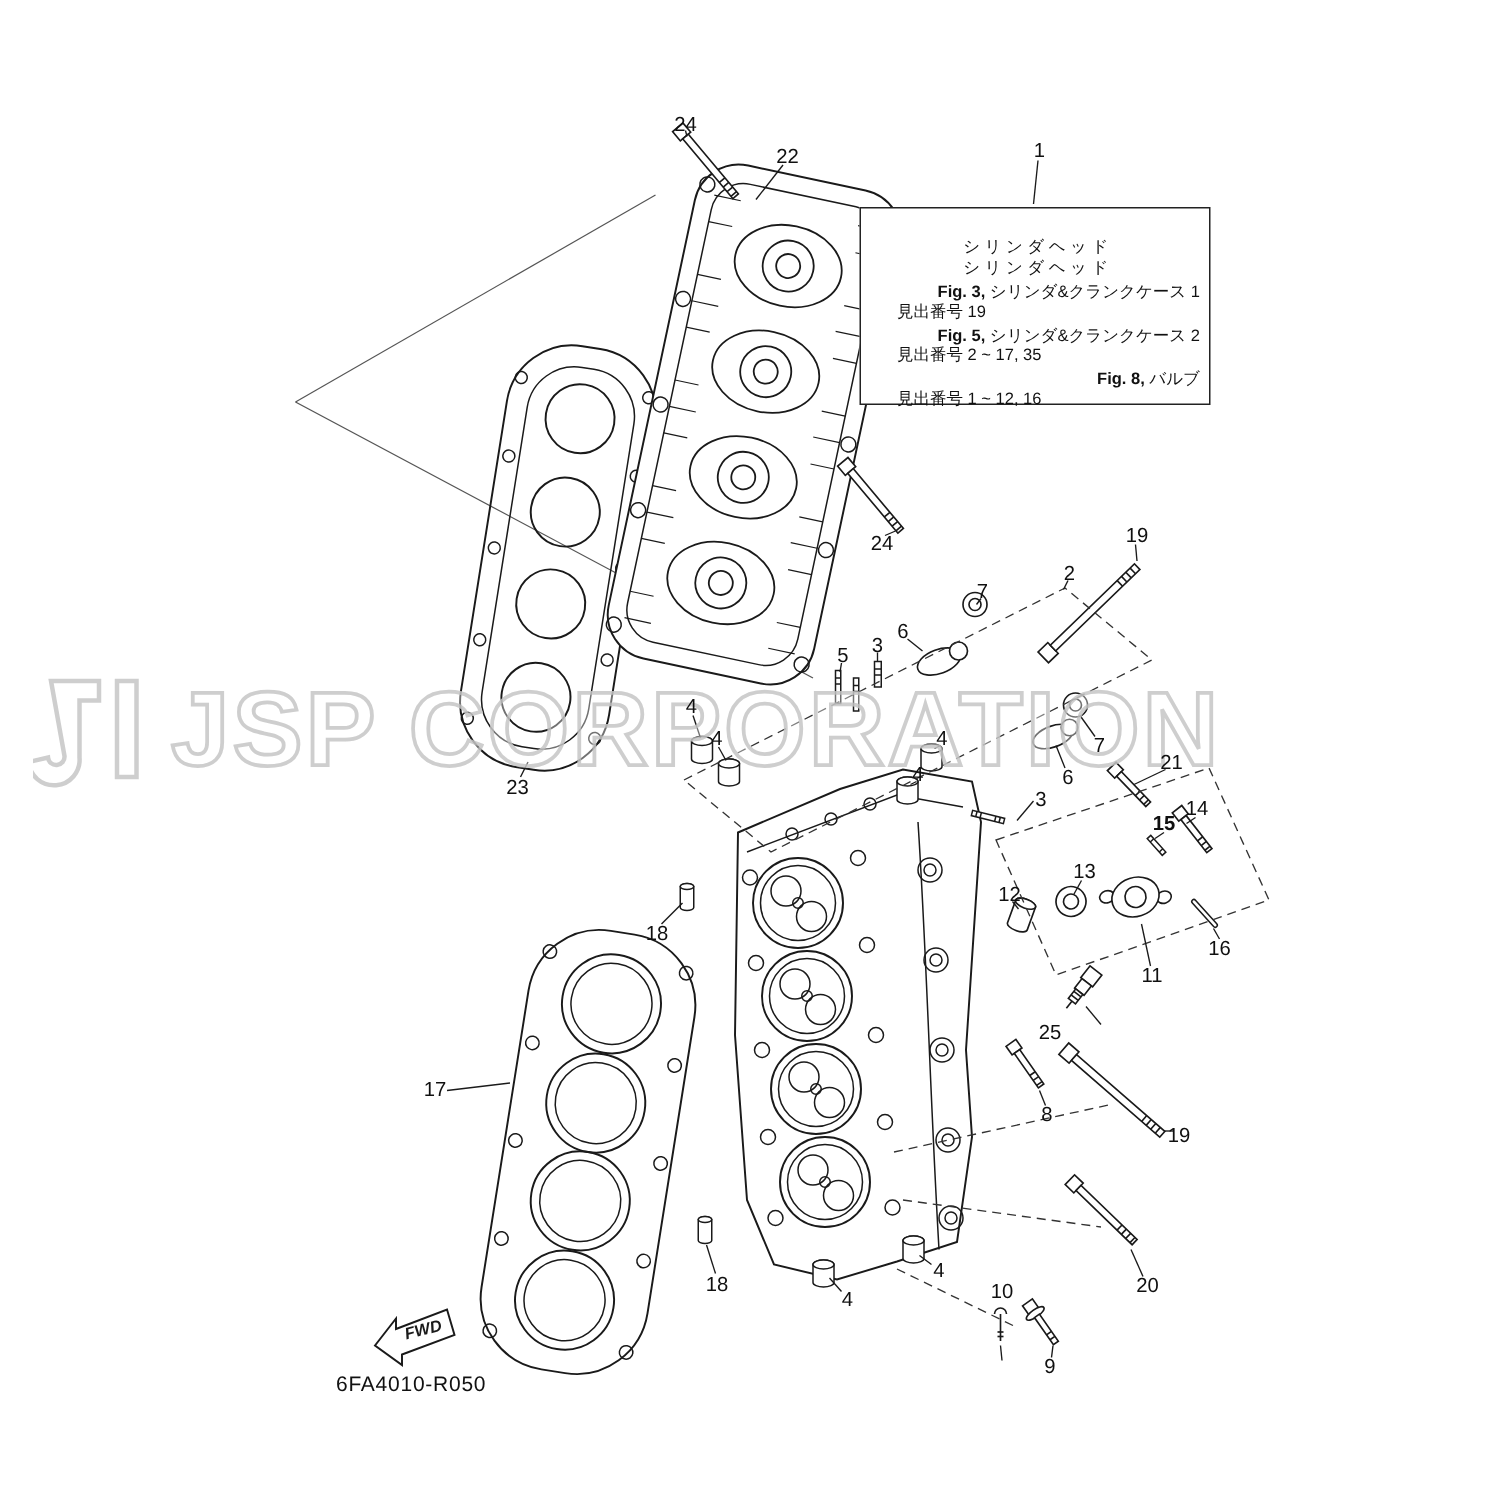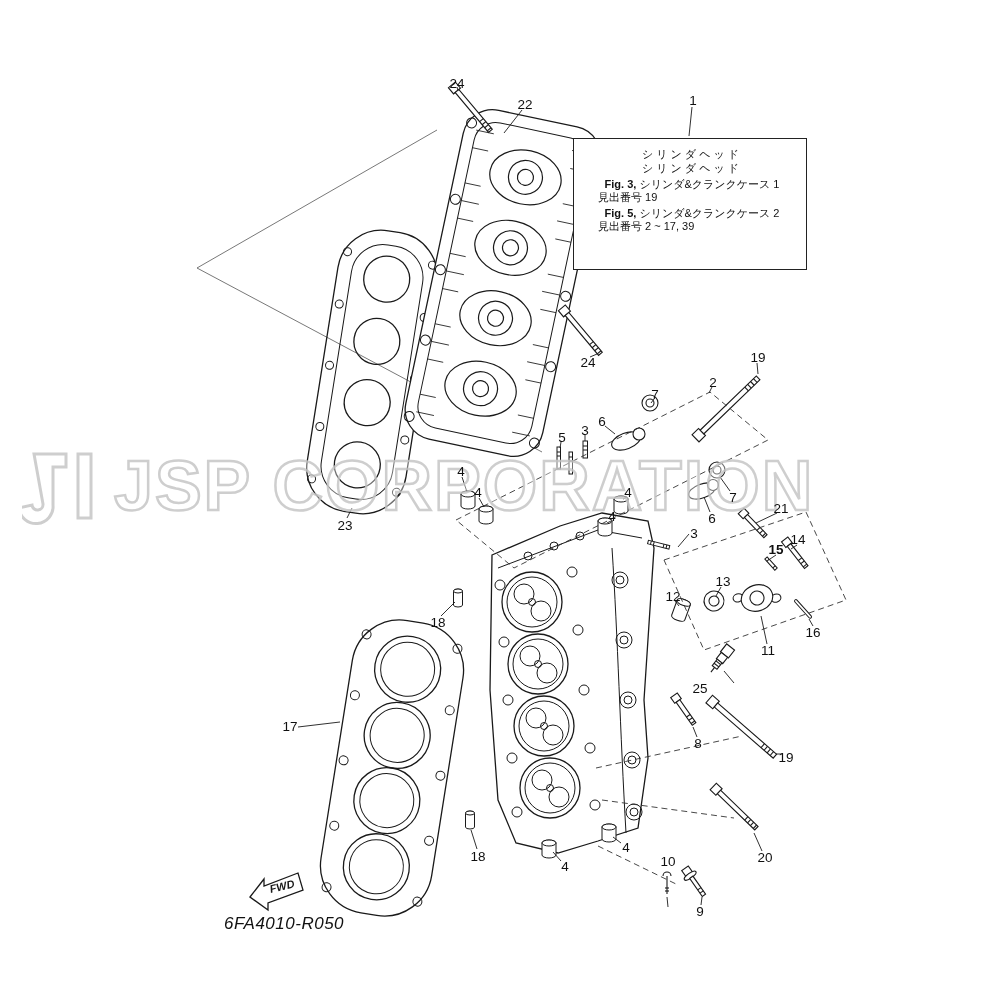--- a/index.html
+++ b/index.html
@@ -2,35 +2,35 @@
 <html><head>
 <meta charset="utf-8">
 <style>
   html,body{margin:0;padding:0;background:#fff;}
   .page{position:relative;width:1000px;height:1000px;background:#fff;overflow:hidden;
         font-family:"Liberation Sans",sans-serif;color:#111;}
   .diagram-svg{position:absolute;left:0;top:0;}
   
   .legend-box{position:absolute;left:573px;top:138px;width:234px;height:132px;
       border:1.5px solid #222;background:#fff;box-sizing:border-box;
-      padding:9px 6px 0 10px;font-size:11px;line-height:13px;}
+      padding:20px 6px 0 10px;font-size:11px;line-height:13px;}
   .legend-title{text-align:center;letter-spacing:3px;margin-bottom:1px;}
-  .legend-entry-head{margin-top:3px;text-align:center;}
+  .legend-entry-head{margin-top:3px;text-align:right;}
   .legend-fig{font-weight:bold;}
   .legend-entry-ref{text-align:left;padding-left:14px;}
   
   .watermark{position:absolute;left:0;top:444px;width:1000px;display:flex;align-items:center;
       gap:8px;padding-left:22px;box-sizing:border-box;pointer-events:none;opacity:.85;}
   .wm-text{font-size:70px;font-weight:bold;letter-spacing:2px;white-space:nowrap;
       color:rgba(255,255,255,0.45);-webkit-text-stroke:2.5px #c6c6c6;}
   
   .callout-layer{position:absolute;left:0;top:0;width:868px;height:1000px;pointer-events:none;}
   .callout{position:absolute;transform:translate(-50%,-50%);font-size:13.5px;color:#101010;}
   
-  .part-code{position:absolute;left:224px;top:914px;font-size:17px;letter-spacing:.5px;font-style:italic;}
+  .part-code{position:absolute;left:224px;top:914px;font-size:14px;letter-spacing:.5px;}
 </style>
 </head>
 <body>
 
 <div class="page">
 
   <svg class="diagram-svg" width="1000" height="1000" viewBox="0 0 1000 1000">
     <defs>
       <g id="boltL" stroke="#1a1a1a" stroke-width="1.1">
         <rect x="-9" y="-5" width="9" height="10" fill="#fff"></rect>
@@ -390,21 +390,25 @@
 
   <div class="legend-box">
     <div class="legend-title">シリンダヘッド</div>
     <div class="legend-title">シリンダヘッド</div>
     <div class="legend-entry">
       <div class="legend-entry-head"><span class="legend-fig">Fig. 3,</span> <span>シリンダ&amp;クランクケース 1</span></div>
       <div class="legend-entry-ref">見出番号 19</div>
     </div>
     <div class="legend-entry">
       <div class="legend-entry-head"><span class="legend-fig">Fig. 5,</span> <span>シリンダ&amp;クランクケース 2</span></div>
-      <div class="legend-entry-ref">見出番号 2 ~ 17, 39</div>
+      <div class="legend-entry-ref">見出番号 2 ~ 17, 35</div>
+    </div>
+    <div class="legend-entry">
+      <div class="legend-entry-head"><span class="legend-fig">Fig. 8,</span> <span>バルブ</span></div>
+      <div class="legend-entry-ref">見出番号 1 ~ 12, 16</div>
     </div>
   </div>
 
   <div class="watermark">
     <svg width="84" height="84" viewBox="0 0 84 84">
       <path d="M12 10 h32 v13 h-13 v38 a17 17 0 0 1 -34 3 l13 -3 a5.5 5.5 0 0 0 11 -1 z" fill="none" stroke="#c6c6c6" stroke-width="3"></path>
       <rect x="56" y="10" width="13" height="64" fill="none" stroke="#c6c6c6" stroke-width="3"></rect>
     </svg>
     <div class="wm-text">JSP CORPORATION</div>
   </div>

